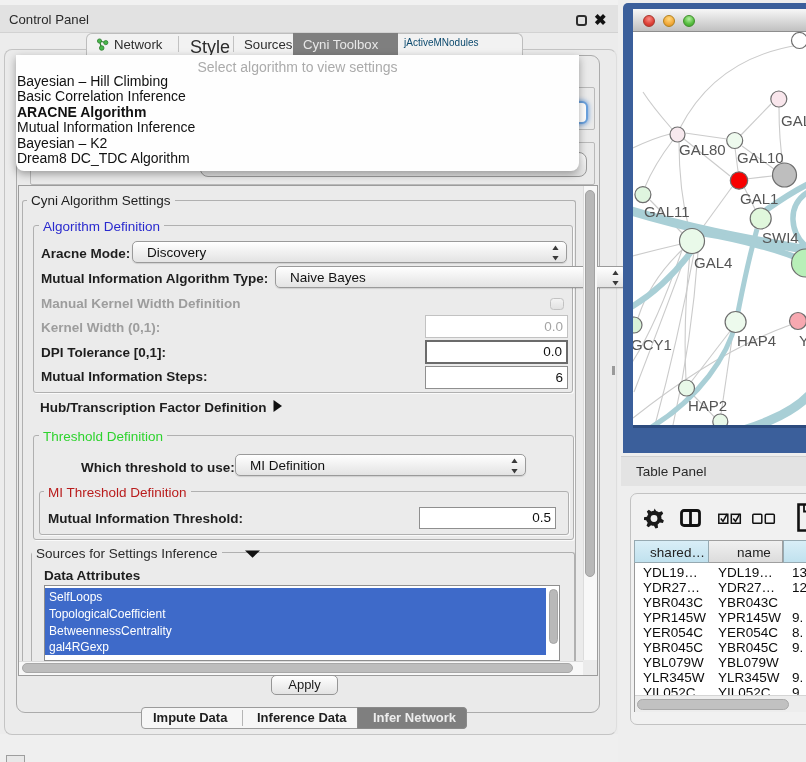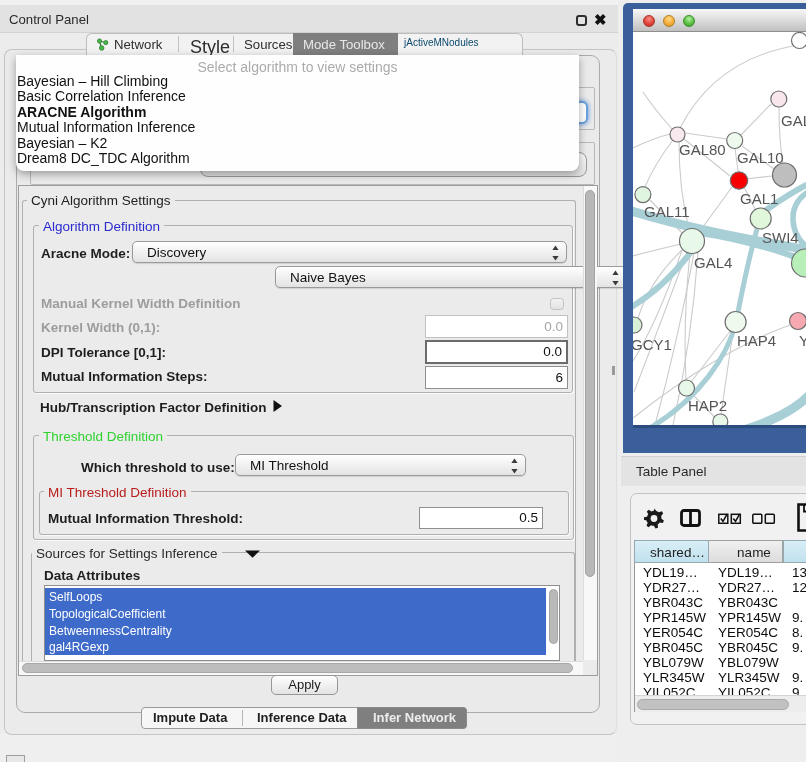--- a/index.html
+++ b/index.html
@@ -47,21 +47,21 @@
     <path d="M3.5 3 L9.5 4.5 M3.5 3 L5.5 10" stroke="#2f7d2f" stroke-width="1.2" fill="none"></path>
     <circle cx="3.5" cy="3" r="2.1" fill="#49b84d" stroke="#2f7d2f" stroke-width="0.8"></circle>
     <circle cx="9.8" cy="4.6" r="2.1" fill="#49b84d" stroke="#2f7d2f" stroke-width="0.8"></circle>
     <circle cx="5.7" cy="10" r="2.3" fill="#49b84d" stroke="#2f7d2f" stroke-width="0.8"></circle>
   </svg>
   <div class="lbl" style="left:114px;top:37px;font-size:13.2px;color:#2d2d2d;">Network</div>
   <div class="abs" style="left:178px;top:36px;width:1px;height:16px;background:#c2c2c2;"></div>
   <div class="lbl" style="left:190px;top:37px;font-size:18px;color:#2d2d2d;">Style</div>
   <div class="abs" style="left:233px;top:36px;width:1px;height:16px;background:#c2c2c2;"></div>
   <div class="lbl" style="left:244px;top:37px;font-size:13.2px;color:#2d2d2d;">Sources</div>
-  <div class="lbl" style="left:303px;top:37px;font-size:13.2px;color:#e8e8e8;">Mode Toolbox</div>
+  <div class="lbl" style="left:303px;top:37px;font-size:13.2px;color:#e8e8e8;">Cyni Toolbox</div>
   <div class="lbl" style="left:404px;top:37px;font-size:10px;color:#0c4a6e;">jActiveMNodules</div>
 
   <div class="abs" style="left:16px;top:55px;width:584px;height:658px;background:#eaeaea;
        border:1px solid #ababab;border-radius:9px;"></div>
 
   <div class="abs" style="left:30px;top:87px;width:565px;height:43px;border:1px solid #b9b9b9;border-radius:2px;"></div>
   <div class="abs" style="left:30px;top:142px;width:565px;height:43px;border:1px solid #b9b9b9;border-radius:2px;"></div>
   <div class="abs" style="left:300px;top:101px;width:288px;height:23px;border-radius:6px;background:#fff;
        border:2px solid #6aa0dc;box-shadow:0 0 4px 1px rgba(110,160,220,0.85);"></div>
   <div class="abs" style="left:200px;top:152px;width:387px;height:25px;border-radius:8px;
@@ -78,20 +78,21 @@
 
   <div class="lbl b" style="left:41px;top:246px;">Aracne Mode:</div>
   <div class="combo" style="left:132px;top:241px;width:435px;">
     <span class="txt">Discovery</span>
     <svg class="arrows" viewBox="0 0 7 16">
         <path d="M3.5 0.5 L6.6 5 H0.4 Z" fill="#3a3a3a"></path>
         <path d="M3.5 15.5 L6.6 11 H0.4 Z" fill="#3a3a3a"></path>
       </svg>
   </div>
 
+  <div class="lbl b" style="left:41px;top:271px;">Mutual Information Algorithm Type:</div>
   <div class="combo" style="left:275px;top:266px;width:352px;">
     <span class="txt">Naive Bayes</span>
     <svg class="arrows" viewBox="0 0 7 16">
         <path d="M3.5 0.5 L6.6 5 H0.4 Z" fill="#3a3a3a"></path>
         <path d="M3.5 15.5 L6.6 11 H0.4 Z" fill="#3a3a3a"></path>
       </svg>
   </div>
 
   <div class="lbl b gray" style="left:41px;top:296px;">Manual Kernel Width Definition</div>
   <div class="abs" style="left:550px;top:298px;width:14px;height:12px;background:linear-gradient(#f3f3f3,#e2e2e2);border:1px solid #c2c2c2;border-radius:3.5px;"></div>
@@ -108,31 +109,31 @@
   <div class="lbl b" style="left:40px;top:400px;">Hub/Transcription Factor Definition</div>
   <svg class="abs" style="left:272px;top:399px;" width="11" height="14" viewBox="0 0 11 14">
       <path d="M1.5 1 L10 7 L1.5 13 Z" fill="#111"></path>
     </svg>
 
   <div class="group" style="left:33px;top:435px;width:541px;height:105px;"></div>
   <div class="gtitle" style="left:39px;top:429px;color:#2ed32e;">Threshold Definition</div>
 
   <div class="lbl b" style="left:81px;top:460px;">Which threshold to use:</div>
   <div class="combo" style="left:235px;top:454px;width:291px;">
-    <span class="txt">MI Threshold</span>
+    <span class="txt">MI Definition</span>
     <svg class="arrows" viewBox="0 0 7 16">
         <path d="M3.5 0.5 L6.6 5 H0.4 Z" fill="#3a3a3a"></path>
         <path d="M3.5 15.5 L6.6 11 H0.4 Z" fill="#3a3a3a"></path>
       </svg>
   </div>
 
   <div class="group" style="left:39px;top:491px;width:530px;height:44px;"></div>
   <div class="gtitle" style="left:44px;top:485px;color:#b91c1c;">MI Threshold Definition</div>
   <div class="lbl b" style="left:48px;top:511px;">Mutual Information Threshold:</div>
-  <div class="field" style="left:419px;top:507px;width:124px;border-color:#8f8f8f;">0.5</div>
+  <div class="field" style="left:419px;top:507px;width:137px;border-color:#8f8f8f;">0.5</div>
 
   <div class="abs" style="left:31px;top:552px;width:544px;height:109px;border:1px solid #b0b0b0;border-bottom:none;border-radius:3px 3px 0 0;"></div>
   <div class="gtitle" style="left:32px;top:546px;color:#2b2b2b;">Sources for Settings Inference</div>
   <svg class="abs" style="left:244px;top:549px;" width="17" height="10" viewBox="0 0 17 10">
       <path d="M1 1.5 L16 1.5 L8.5 8.8 Z" fill="#111"></path>
     </svg>
 
   <div class="lbl b" style="left:44px;top:568px;">Data Attributes</div>
 
   <div class="abs" style="left:44px;top:585px;width:516px;height:76px;background:#fff;border:1px solid #8e8e8e;"></div>

